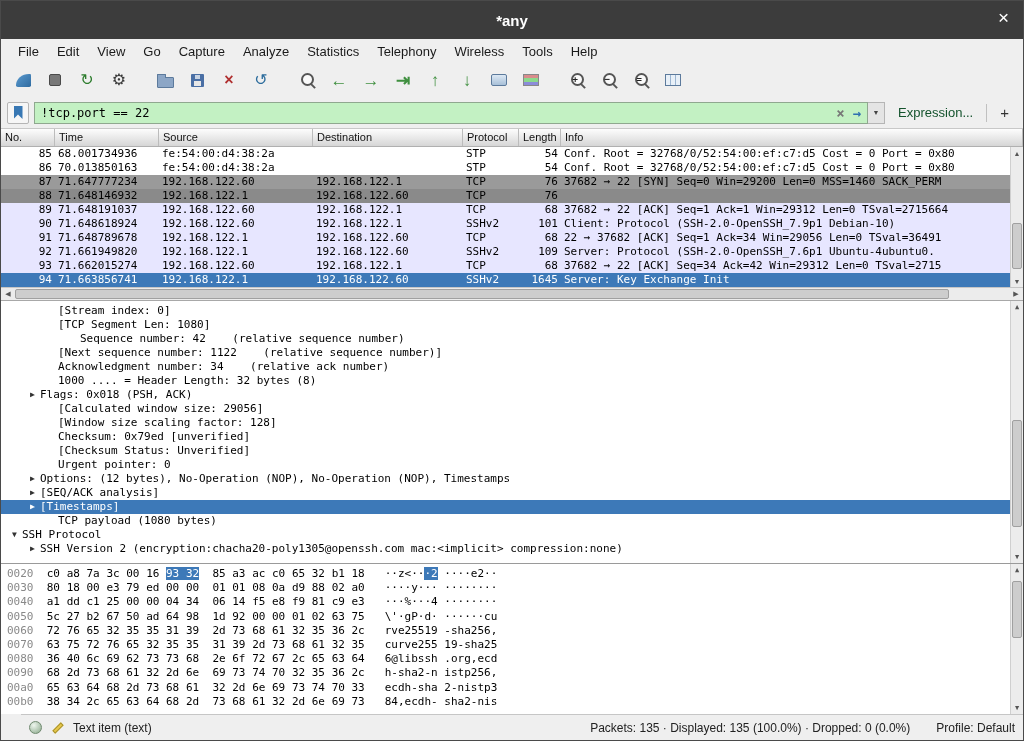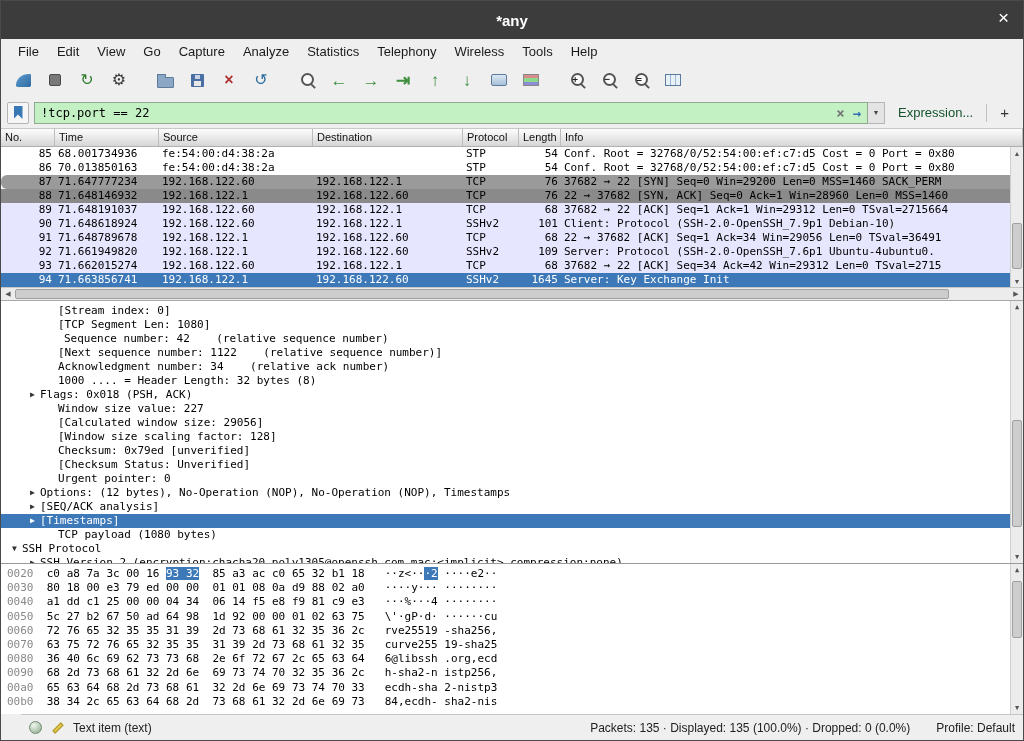--- a/index.html
+++ b/index.html
@@ -52,21 +52,21 @@
   
   .packet-list{flex:0 0 158px;background:#fff;position:relative;overflow:hidden;}
   .pl-header,.p-row{display:grid;grid-template-columns:54px 104px 154px 150px 56px 42px 1fr;}
   .pl-header{height:18px;background:linear-gradient(#fdfdfd,#d6d6d6);border-bottom:1px solid #b0b0b0;font-size:11px;color:#111;}
   .pl-header span{border-right:1px solid #bcbcbc;padding:2px 4px;overflow:hidden;white-space:nowrap;}
   .pl-rows{font-family:"DejaVu Sans Mono",monospace;font-size:11px;}
   .p-row{height:14px;line-height:14px;}
   .p-row span{overflow:hidden;white-space:nowrap;padding:0 3px;}
   .c-no,.c-length{text-align:right;}
   .row-plain{background:#fff;color:#000;}
-  .row-syn{background:var(--c-row_syn,#9a9a9a);color:#000;border-radius:6px;}
+  .row-syn{background:var(--c-row_syn,#9a9a9a);color:#000;}
   .row-syndark{background:var(--c-row_syn_dark,#8a8a8a);color:#000;}
   .row-tcp{background:var(--c-row_tcp,#e7e6ff);color:#000;}
   .row-sel{background:var(--c-selection,#3d79b8);color:#fff;}
 
   
   .vscroll{position:absolute;top:0;right:0;bottom:0;width:13px;background:#ececec;border-left:1px solid #cfcfcf;display:flex;flex-direction:column;}
   .vs-btn{height:12px;font-size:7px;color:#555;display:flex;align-items:center;justify-content:center;flex:none;}
   .vs-track{flex:1;position:relative;}
   .vs-thumb{position:absolute;left:1px;right:1px;background:#cdcdcd;border:1px solid #a0a0a0;border-radius:2px;}
   .hscroll{flex:0 0 14px;background:#ececec;border-top:1px solid #c6c6c6;border-bottom:1px solid #a8a8a8;display:flex;align-items:center;}
@@ -243,21 +243,20 @@
           <span class="c-length">76</span>
           <span class="c-info">37682 → 22 [SYN] Seq=0 Win=29200 Len=0 MSS=1460 SACK_PERM</span>
         </div>
         <div class="p-row row-syndark">
           <span class="c-no">88</span>
           <span class="c-time">71.648146932</span>
           <span class="c-source">192.168.122.1</span>
           <span class="c-destination">192.168.122.60</span>
           <span class="c-protocol">TCP</span>
           <span class="c-length">76</span>
-          <span class="c-info">22 → 37682 [SYN, ACK] Seq=0 Ack=1 Win=28960 Len=0 MSS=1460</span>
         </div>
         <div class="p-row row-tcp">
           <span class="c-no">89</span>
           <span class="c-time">71.648191037</span>
           <span class="c-source">192.168.122.60</span>
           <span class="c-destination">192.168.122.1</span>
           <span class="c-protocol">TCP</span>
           <span class="c-length">68</span>
           <span class="c-info">37682 → 22 [ACK] Seq=1 Ack=1 Win=29312 Len=0 TSval=2715664</span>
         </div>
@@ -321,26 +320,25 @@
     <div class="hs-track">
         <div class="hs-thumb"></div>
       </div>
     <span class="hs-btn">▶</span>
   </div>
 
   <div class="details">
     <div>
         <div class="d-line" style="padding-left: 42px;"><span class="d-exp"></span><span class="d-text">[Stream index: 0]</span></div>
         <div class="d-line" style="padding-left: 42px;"><span class="d-exp"></span><span class="d-text">[TCP Segment Len: 1080]</span></div>
-        <div class="d-line" style="padding-left: 48px;"><span class="d-exp"></span><span class="d-text">Sequence number: 42    (relative sequence number)</span></div>
+        <div class="d-line" style="padding-left: 64px;"><span class="d-exp"></span><span class="d-text">Sequence number: 42    (relative sequence number)</span></div>
         <div class="d-line" style="padding-left: 42px;"><span class="d-exp"></span><span class="d-text">[Next sequence number: 1122    (relative sequence number)]</span></div>
         <div class="d-line" style="padding-left: 42px;"><span class="d-exp"></span><span class="d-text">Acknowledgment number: 34    (relative ack number)</span></div>
         <div class="d-line" style="padding-left: 42px;"><span class="d-exp"></span><span class="d-text">1000 .... = Header Length: 32 bytes (8)</span></div>
         <div class="d-line" style="padding-left: 24px;"><span class="d-exp">▶</span><span class="d-text">Flags: 0x018 (PSH, ACK)</span></div>
-        <div class="d-line" style="padding-left: 42px;"><span class="d-exp"></span><span class="d-text">Window size value: 227</span></div>
         <div class="d-line" style="padding-left: 42px;"><span class="d-exp"></span><span class="d-text">[Calculated window size: 29056]</span></div>
         <div class="d-line" style="padding-left: 42px;"><span class="d-exp"></span><span class="d-text">[Window size scaling factor: 128]</span></div>
         <div class="d-line" style="padding-left: 42px;"><span class="d-exp"></span><span class="d-text">Checksum: 0x79ed [unverified]</span></div>
         <div class="d-line" style="padding-left: 42px;"><span class="d-exp"></span><span class="d-text">[Checksum Status: Unverified]</span></div>
         <div class="d-line" style="padding-left: 42px;"><span class="d-exp"></span><span class="d-text">Urgent pointer: 0</span></div>
         <div class="d-line" style="padding-left: 24px;"><span class="d-exp">▶</span><span class="d-text">Options: (12 bytes), No-Operation (NOP), No-Operation (NOP), Timestamps</span></div>
         <div class="d-line" style="padding-left: 24px;"><span class="d-exp">▶</span><span class="d-text">[SEQ/ACK analysis]</span></div>
         <div class="d-line d-sel" style="padding-left: 24px;"><span class="d-exp">▶</span><span class="d-text">[Timestamps]</span></div>
         <div class="d-line" style="padding-left: 42px;"><span class="d-exp"></span><span class="d-text">TCP payload (1080 bytes)</span></div>
         <div class="d-line" style="padding-left: 6px;"><span class="d-exp">▼</span><span class="d-text">SSH Protocol</span></div>

